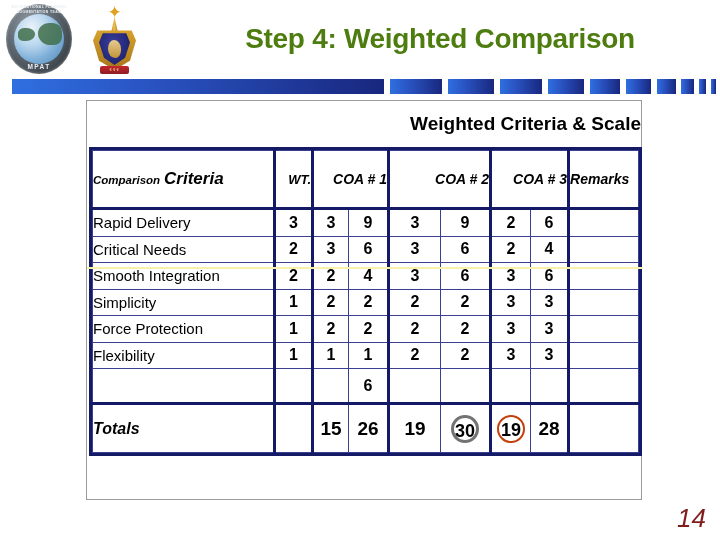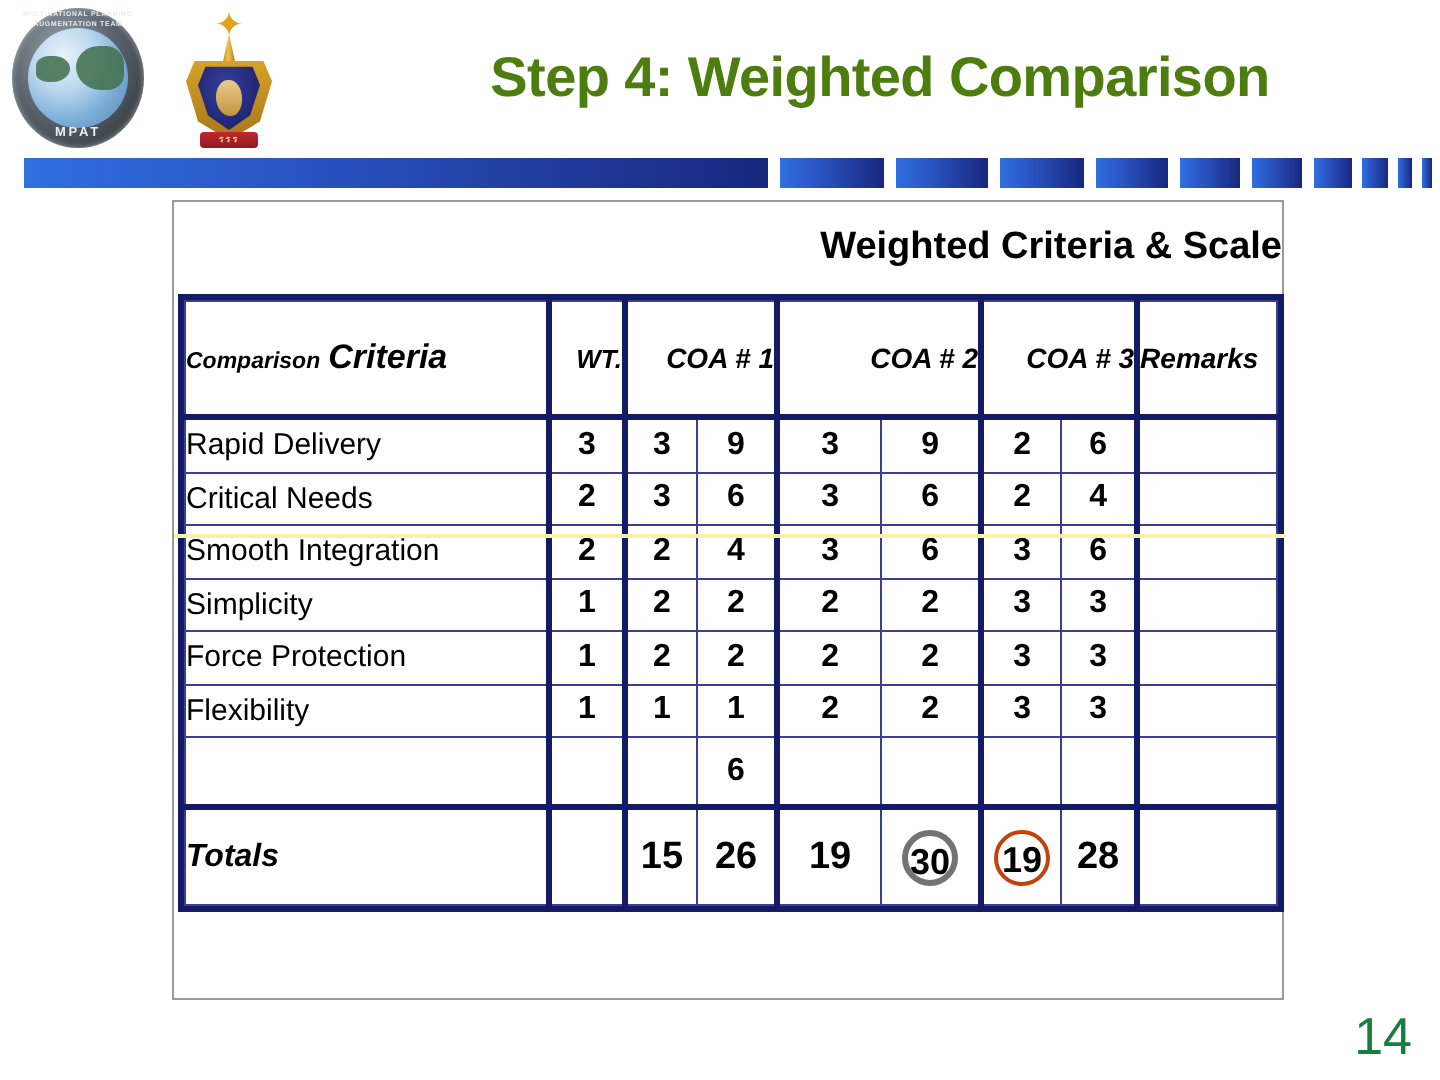--- a/index.html
+++ b/index.html
@@ -327,22 +327,23 @@
     background: #f7f2a8;
     pointer-events: none;
   }
 
   
   #page-number {
     position: absolute;
     right: 14px;
     bottom: 6px;
     font-size: 26px;
-    color: #15803d;
+    color: #7f1d1d;
     font-family: "Liberation Sans", sans-serif;
+    font-style: italic;
   }
 </style>
 </head>
 <body>
 
 <div id="slide">
 
   <div id="header">
 
     <div class="logo" id="logo-mpat">

